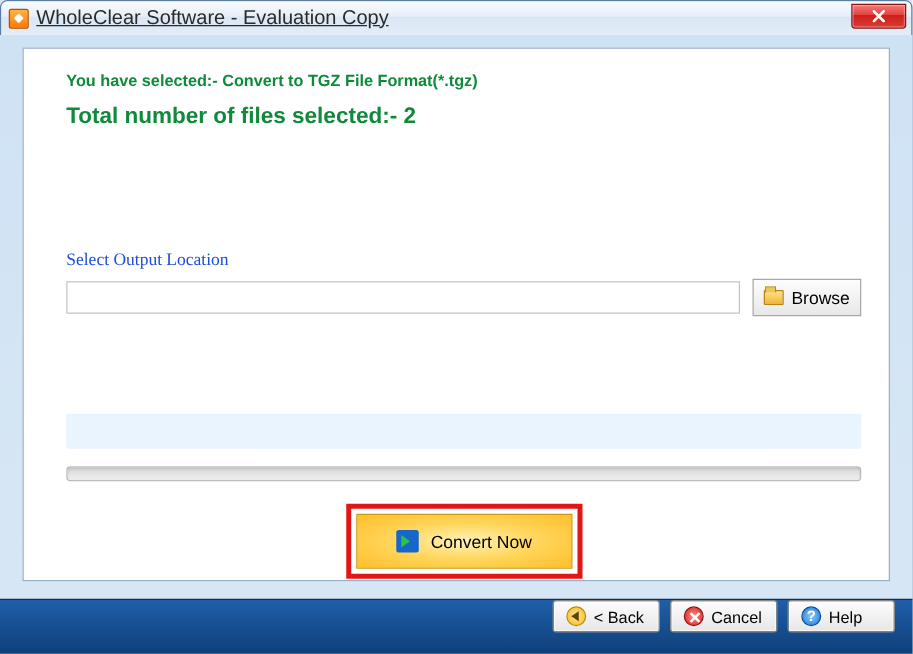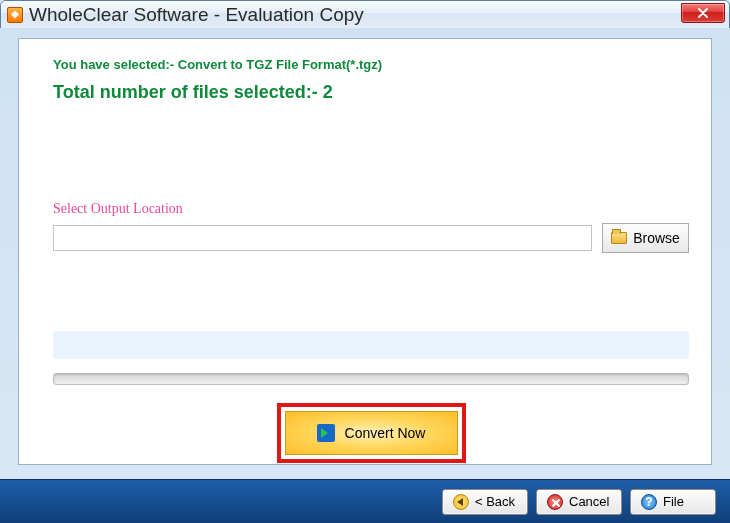--- a/index.html
+++ b/index.html
@@ -28,21 +28,21 @@
     background: linear-gradient(to bottom, #ffb347, #ff7a00);
     border: 1px solid #b05000;
     border-radius: 2px;
     margin-right: 6px;
     position: relative;
   }
   .titlebar .app-icon::after{
     content:""; position:absolute; left:3px; top:3px; width:8px; height:8px;
     background: #fff; clip-path: polygon(50% 0, 100% 50%, 50% 100%, 0 50%);
   }
-  .titlebar .title { color: #2a2a2a; font-size: 19px; }
+  .titlebar .title { color: #2a2a2a; font-size: 16px; text-decoration: underline; }
   .close-btn {
     position: absolute; right: 4px; top: 2px;
     width: 44px; height: 20px;
     background: linear-gradient(to bottom, #f07a78 0%, #e5403c 45%, #cf1f1a 46%, #d93b36 100%);
     border: 1px solid #8a1410;
     border-radius: 0 0 3px 3px;
     display:flex; align-items:center; justify-content:center;
     cursor: pointer;
     box-shadow: inset 0 0 0 1px rgba(255,255,255,.3);
   }
@@ -58,21 +58,21 @@
     left: 18px; right: 18px; top: 10px; bottom: 58px;
     background: #fff;
     border: 1px solid #9ab0c6;
     padding: 18px 22px 22px 34px;
   }
   .status1 { color: #0f8a3a; font-weight: bold; font-size: 13px; margin-bottom: 10px; }
   .status2 { color: #0f8a3a; font-weight: bold; font-size: 18px; }
   .out-label {
     margin-top: 98px;
     font-family: Georgia, "Times New Roman", serif;
-    font-size: 14px; color: #ec4899;
+    font-size: 14px; color: #1d4ed8;
     margin-bottom: 6px;
   }
   .out-row { display:flex; gap:10px; align-items:center; }
   .out-input {
     flex: 1; height: 26px;
     border: 1px solid #c4c4c4;
     background: #fff;
     padding: 2px 6px;
   }
   .browse-btn {
@@ -130,21 +130,21 @@
     content:""; position:absolute; left:4px; top:4px;
     border-left:7px solid #2bc24a;
     border-top:5px solid transparent;
     border-bottom:5px solid transparent;
   }
   
   .footer {
     position:absolute; left:0; right:0; bottom:0; height:44px;
     background: linear-gradient(to bottom, #1f5fa9, #0f3f78);
     border-top:1px solid #0b2f5a;
-    display:flex; align-items:center; justify-content:flex-end;
+    display:flex; justify-content:flex-end;
     gap:8px; padding-right:14px;
   }
   .fbtn {
     height:26px; min-width:86px;
     background: linear-gradient(to bottom,#fdfdfd,#e6e6e6);
     border:1px solid #888; border-radius:3px;
     display:flex; align-items:center; gap:6px;
     padding:0 10px; cursor:pointer; font-size:13px;
     box-shadow: 0 0 0 1px rgba(255,255,255,.6) inset;
   }
@@ -200,16 +200,16 @@
     <button class="fbtn">
       <span class="ic ic-back"></span>
       <span>&lt; Back</span>
     </button>
     <button class="fbtn">
       <span class="ic ic-cancel"></span>
       <span>Cancel</span>
     </button>
     <button class="fbtn">
       <span class="ic ic-help">?</span>
-      <span>File</span>
+      <span>Help</span>
     </button>
   </div>
 </div>
 
 </body></html>

